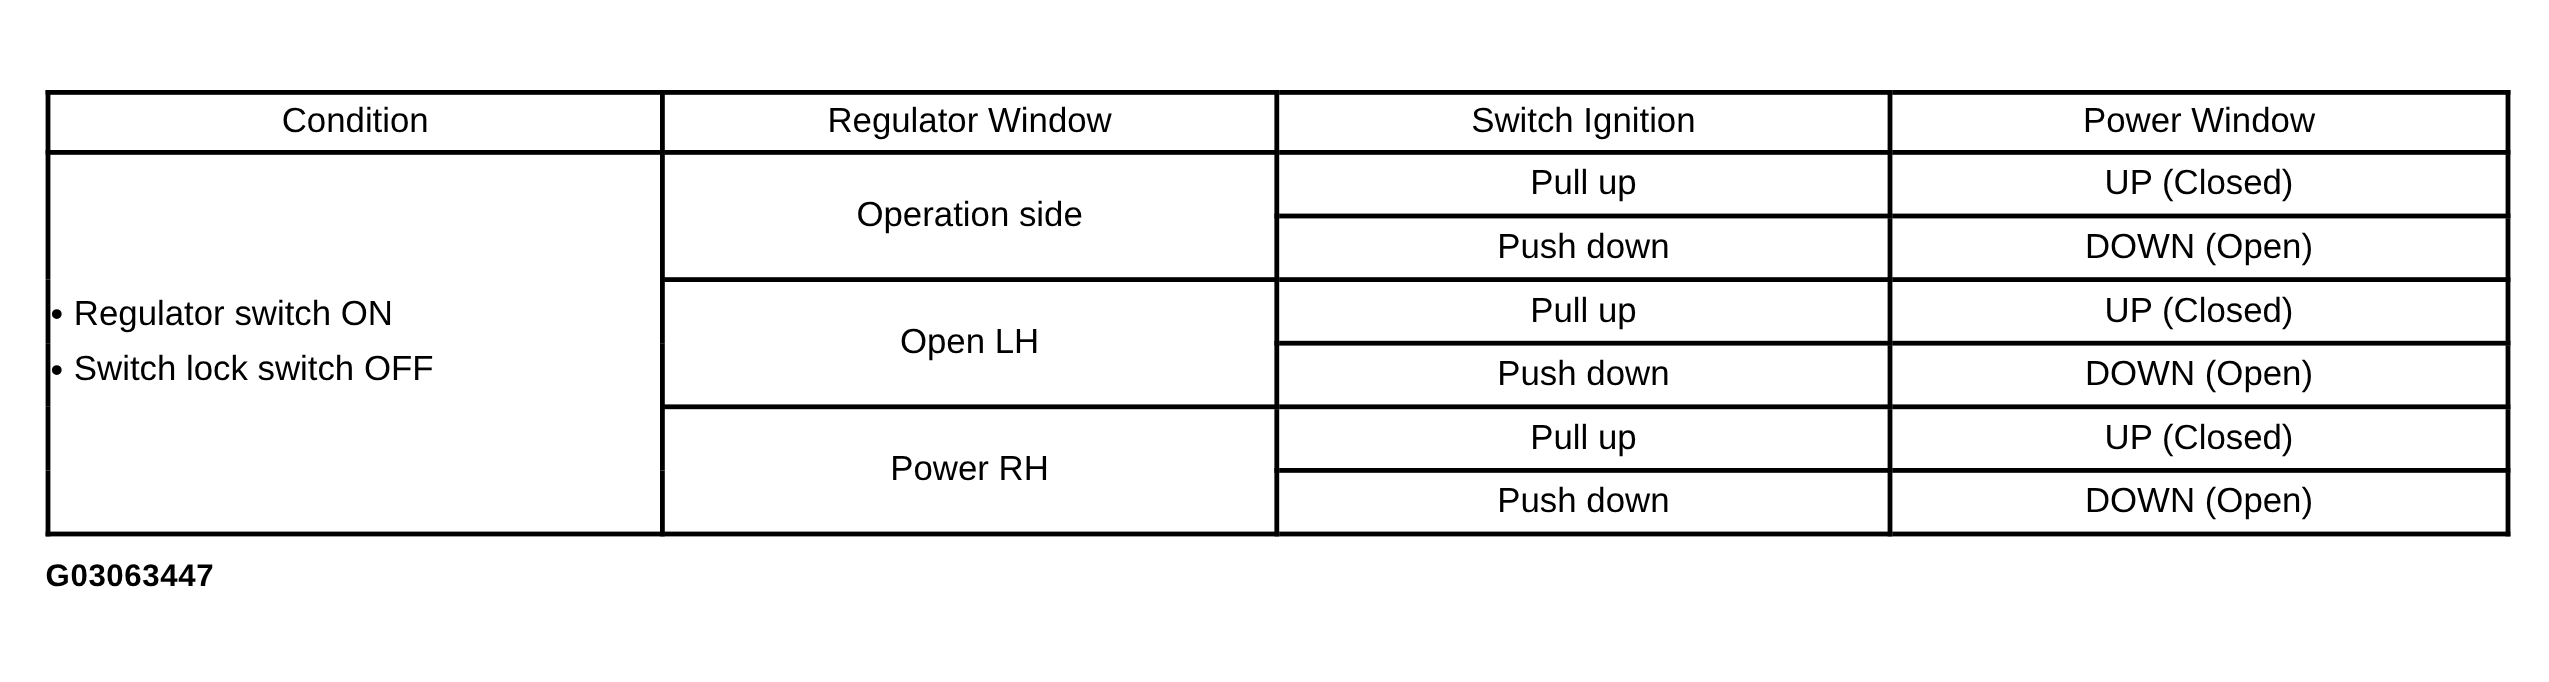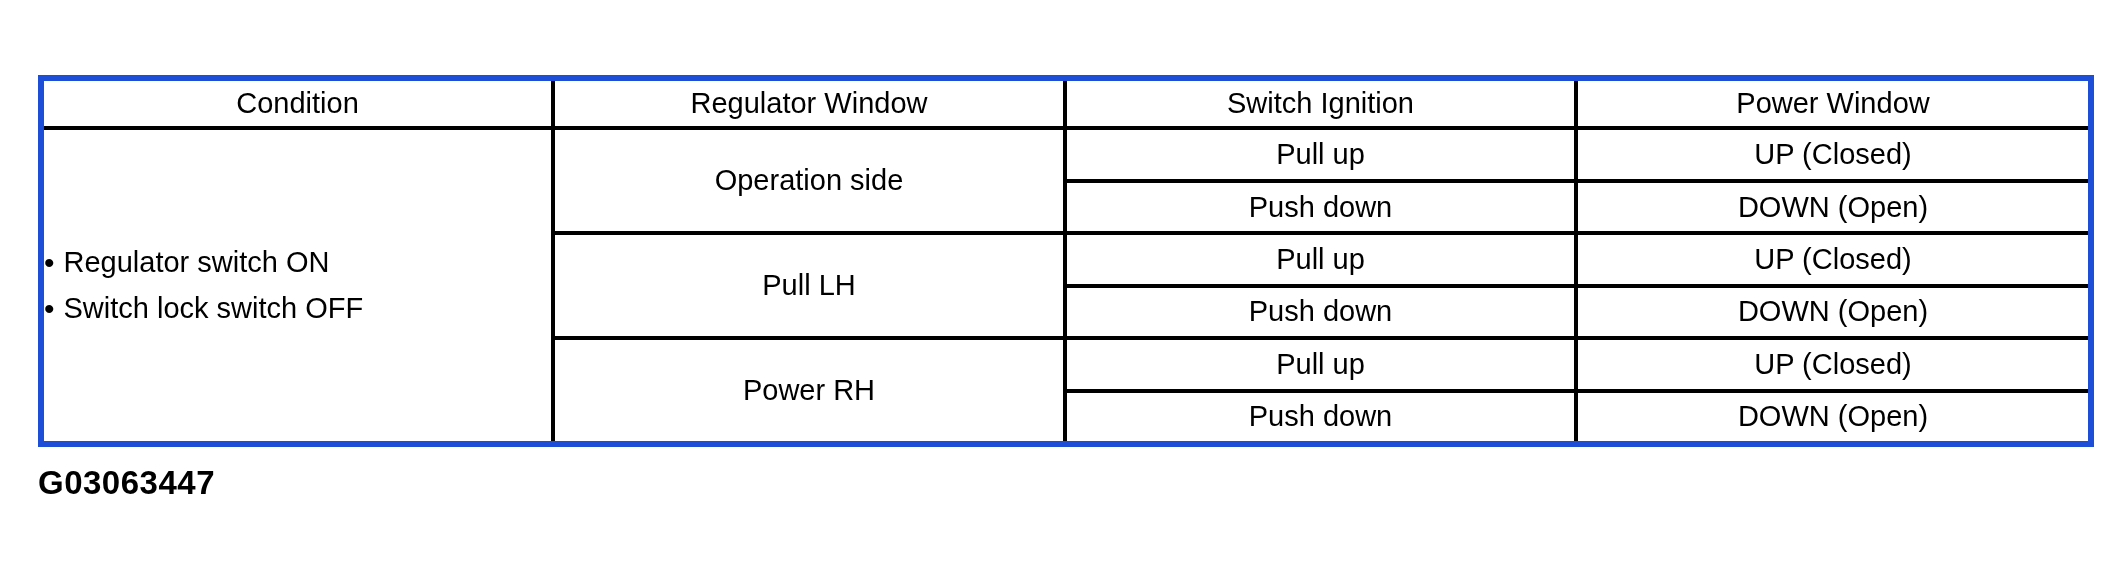--- a/index.html
+++ b/index.html
@@ -15,21 +15,21 @@
     color: #000000;
   }
   table.spec-table {
     position: absolute;
     left: 38px;
     top: 75px;
     width: 2050px;
     height: 372px;
     border-collapse: collapse;
     table-layout: fixed;
-    border: 6px solid #1d4ed8;
+    border: 1px solid #1d4ed8;
   }
   table.spec-table th,
   table.spec-table td {
     border: 4px solid #000000;
     font-size: 29px;
     font-weight: normal;
     text-align: center;
     vertical-align: middle;
     padding: 0;
     overflow: hidden;
@@ -53,21 +53,21 @@
   }
   .cond-bullet {
     font-size: 30px;
     margin-right: 9px;
     line-height: 1;
   }
   .figure-id {
     position: absolute;
     left: 38px;
     top: 464px;
-    font-size: 33px;
+    font-size: 26px;
     font-weight: bold;
     letter-spacing: 0.5px;
   }
   col.c1 { width: 512px; }
   col.c2 { width: 512px; }
   col.c3 { width: 511px; }
   col.c4 { width: 515px; }
 </style>
 </head>
 <body>
@@ -101,21 +101,21 @@
       <td rowspan="2">Operation side</td>
       <td>Pull up</td>
       <td>UP (Closed)</td>
     </tr>
     <tr class="data-row">
       <td>Push down</td>
       <td>DOWN (Open)</td>
     </tr>
 
     <tr class="data-row">
-      <td rowspan="2">Pull LH</td>
+      <td rowspan="2">Open LH</td>
       <td>Pull up</td>
       <td>UP (Closed)</td>
     </tr>
     <tr class="data-row">
       <td>Push down</td>
       <td>DOWN (Open)</td>
     </tr>
 
     <tr class="data-row">
       <td rowspan="2">Power RH</td>

